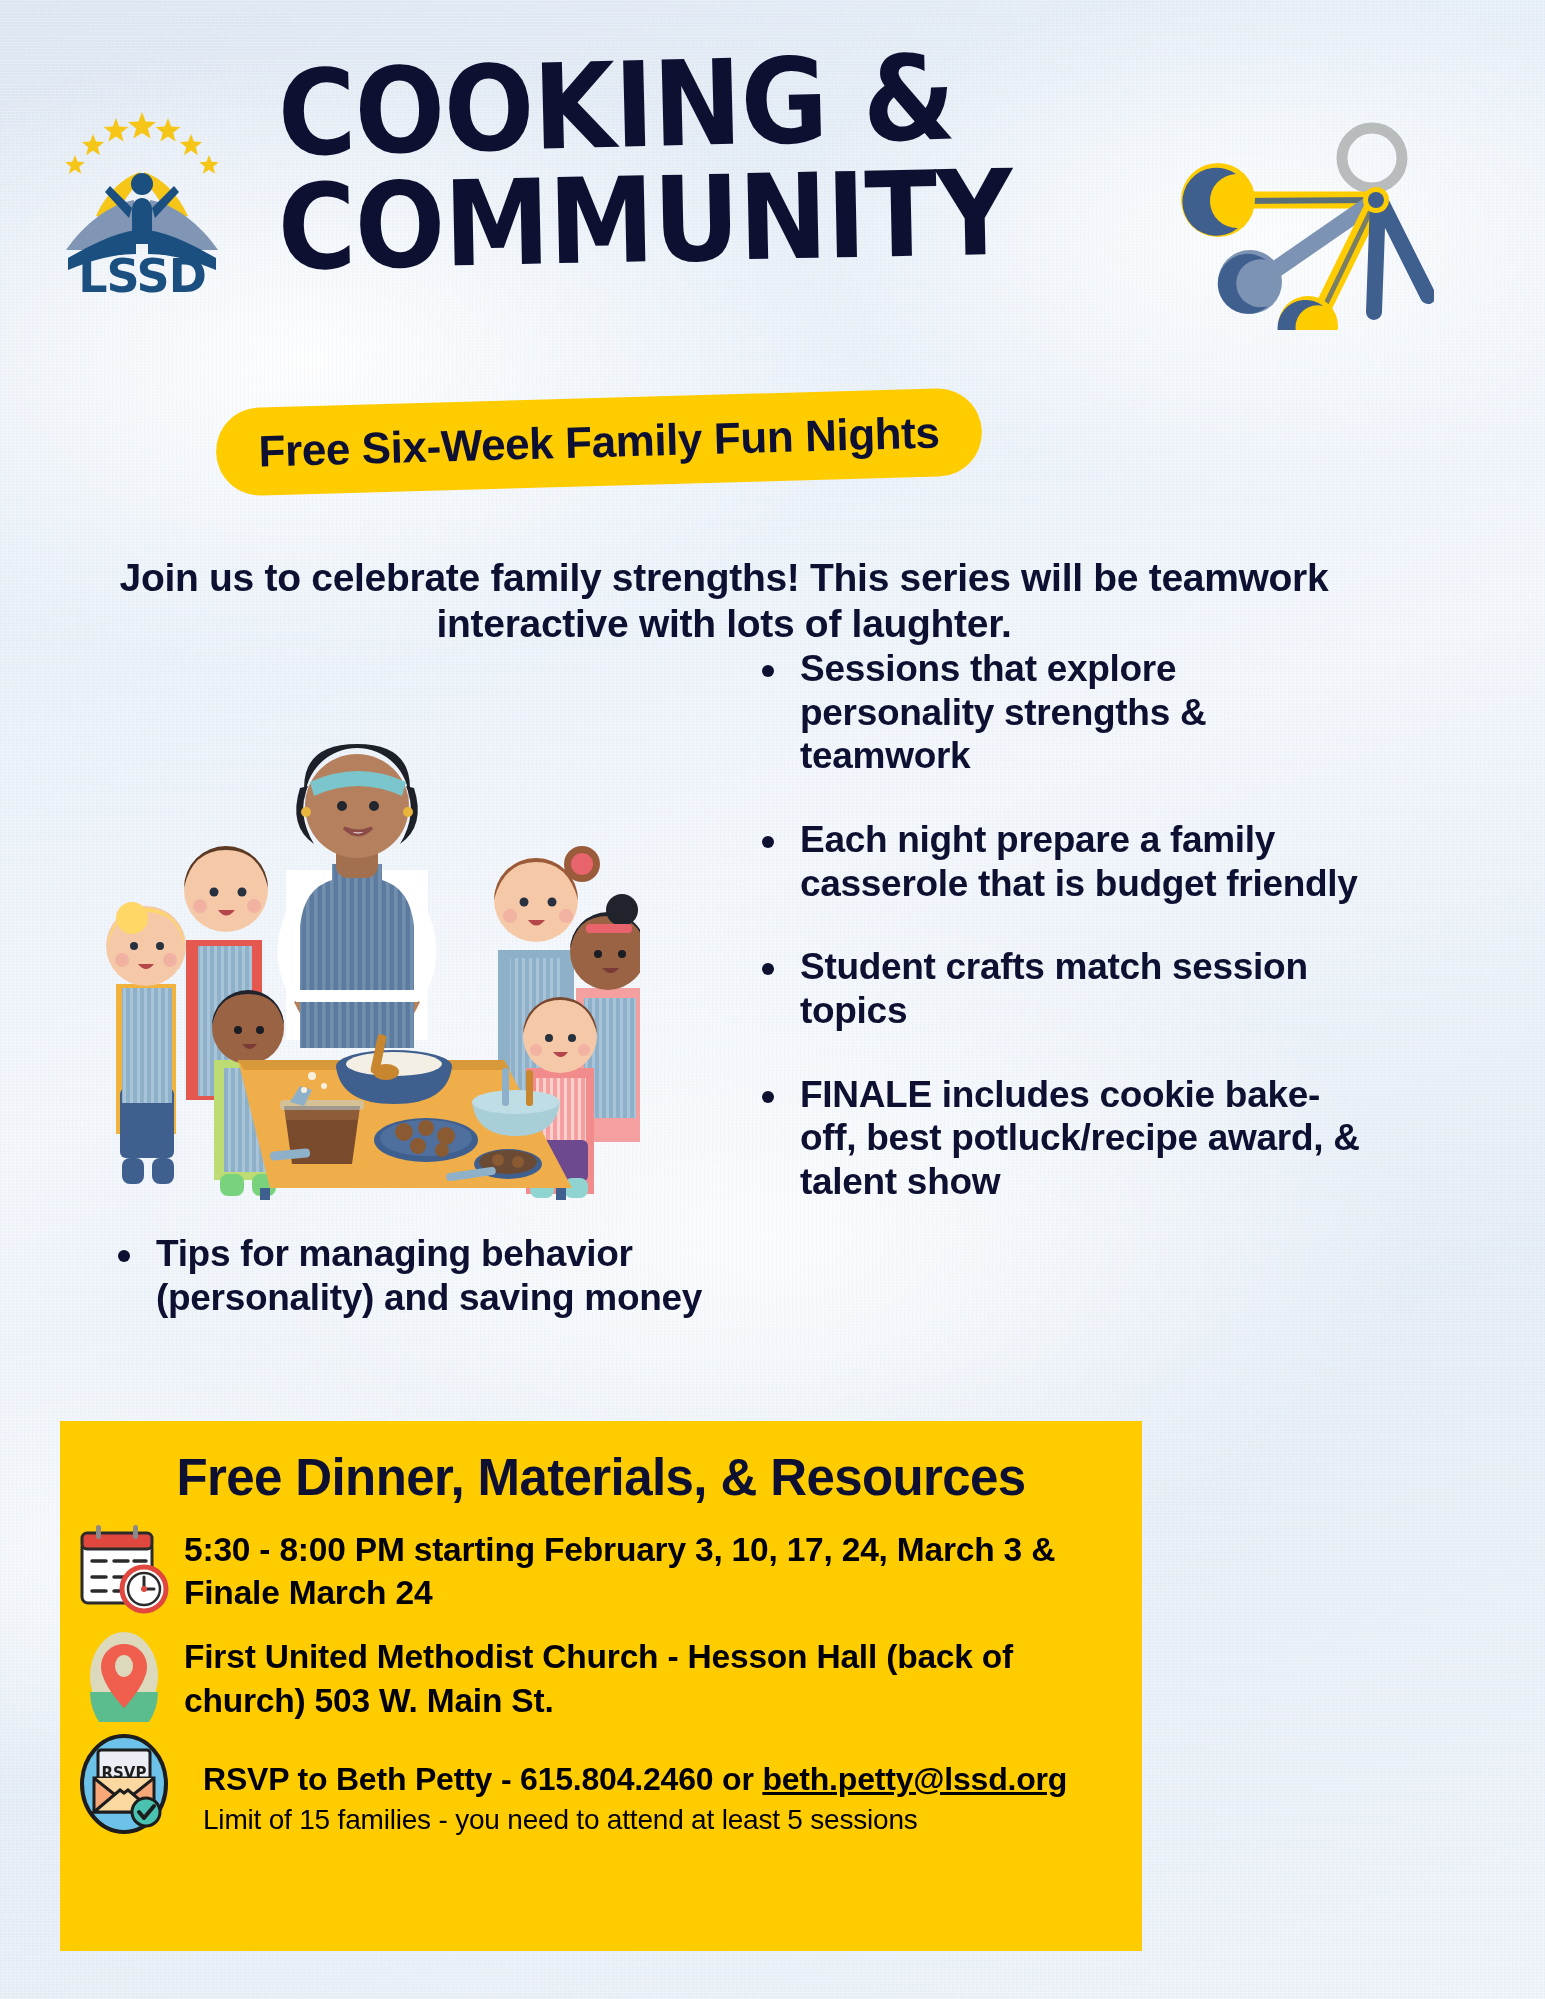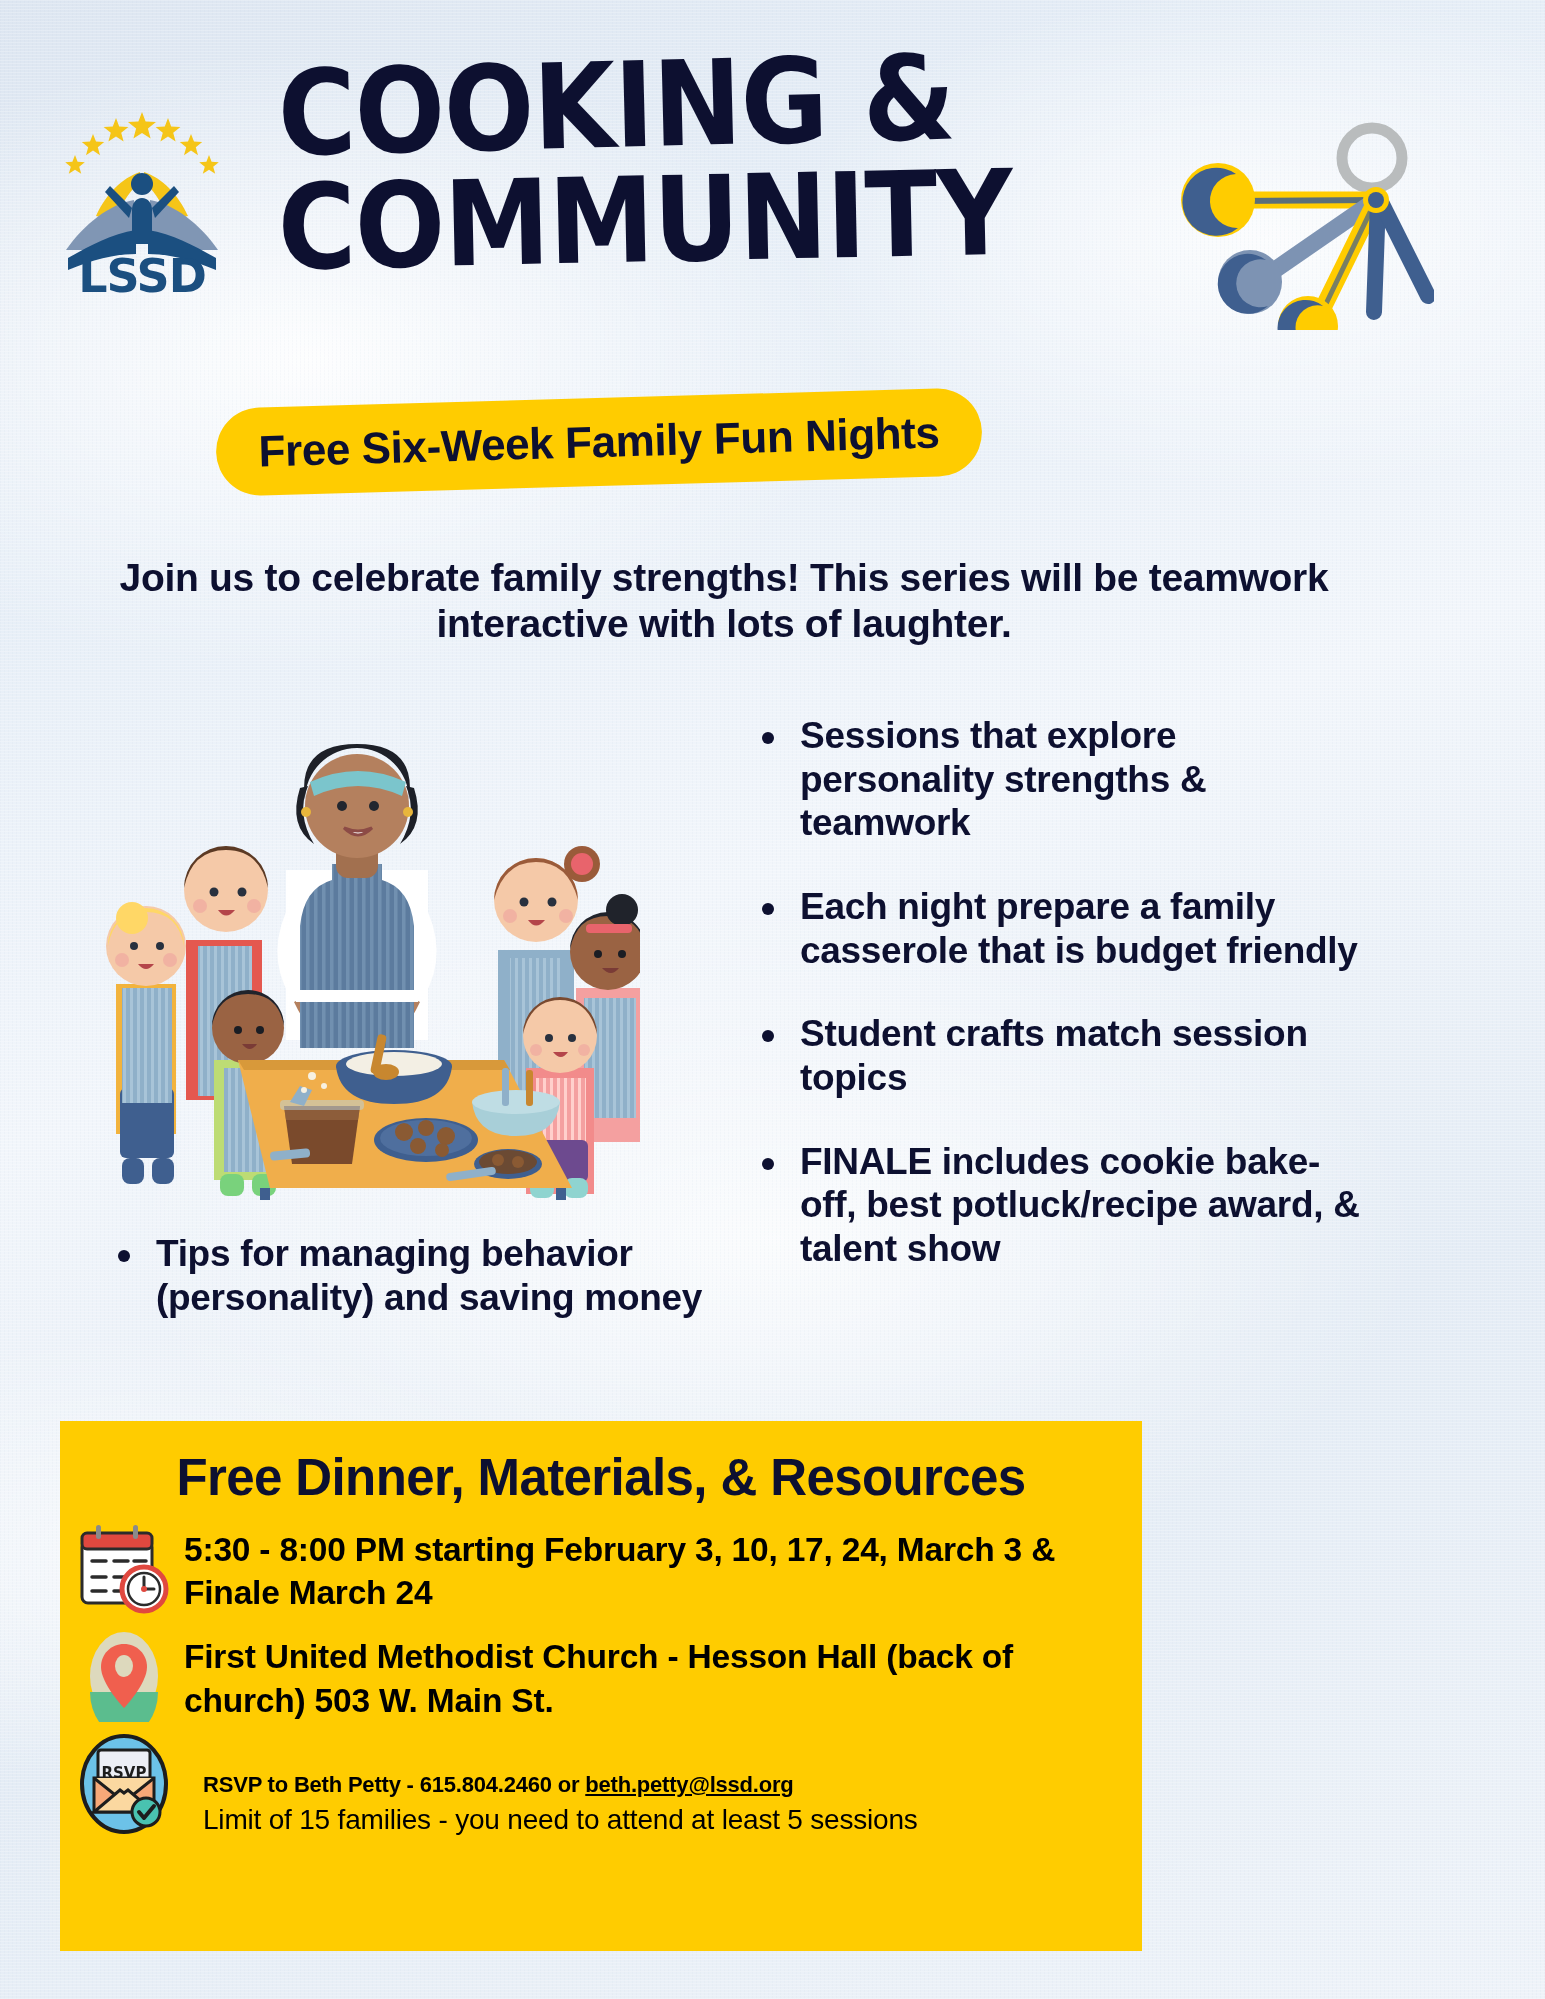--- a/index.html
+++ b/index.html
@@ -115,21 +115,21 @@
     left: 74px;
     top: 688px;
     width: 566px;
     height: 512px;
   }
 
   
   .bullets-right {
     position: absolute;
     left: 752px;
-    top: 714px;
+    top: 647px;
     width: 620px;
   }
   .bullets-left {
     position: absolute;
     left: 108px;
     top: 1232px;
     width: 620px;
   }
   .blist { list-style: none; margin: 0; padding: 0; }
   .blist li {
@@ -189,21 +189,21 @@
     font-size: 33.5px;
     line-height: 1.3;
     color: #000000;
     letter-spacing: -0.2px;
     padding-top: 6px;
   }
   .row-date .txt { padding-top: 2px; }
   .row-loc { margin-top: 14px; }
   .row-rsvp { margin-top: 10px; gap: 19px; }
   .row-rsvp .ico { width: 96px; height: 104px; }
-  .rsvp-line1 { font-weight: bold; font-size: 22px; color:#000; letter-spacing:-0.2px; }
+  .rsvp-line1 { font-weight: bold; font-size: 32px; color:#000; letter-spacing:-0.2px; }
   .rsvp-line1 .email { text-decoration: underline; }
   .rsvp-line2 { font-weight: normal; font-size: 28px; color:#000; margin-top: 6px; letter-spacing:-0.2px; }
 </style>
 </head>
 <body>
 
 <div class="page">
 
   <div class="logo">
     <svg viewBox="0 0 196 190" width="196" height="190" aria-hidden="true">

